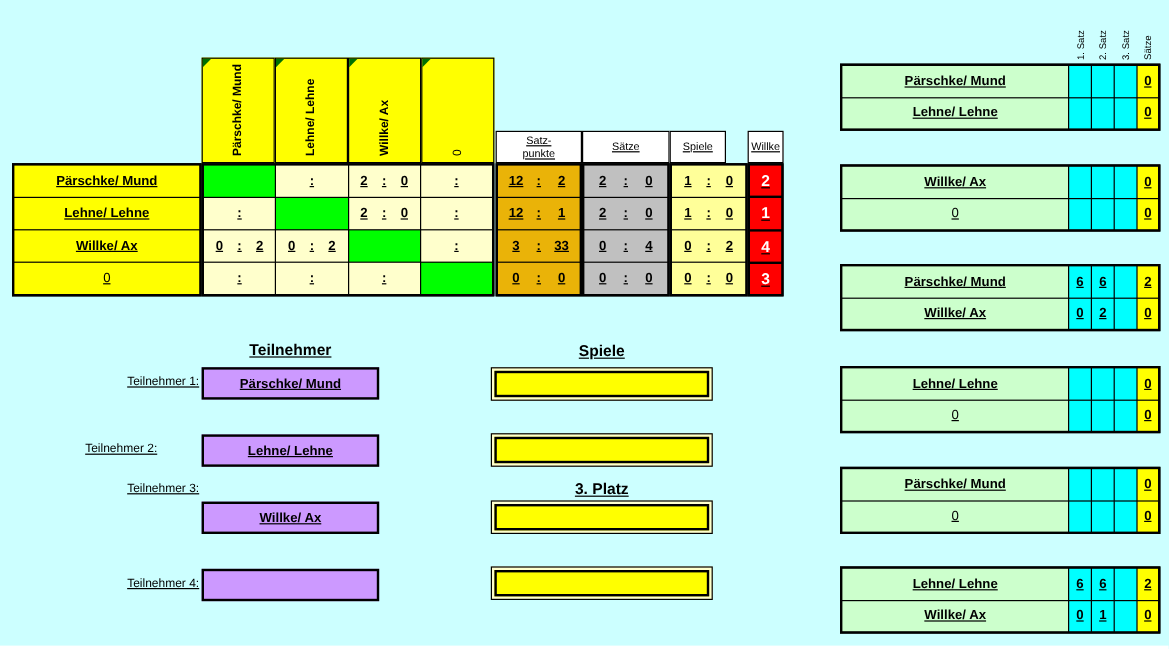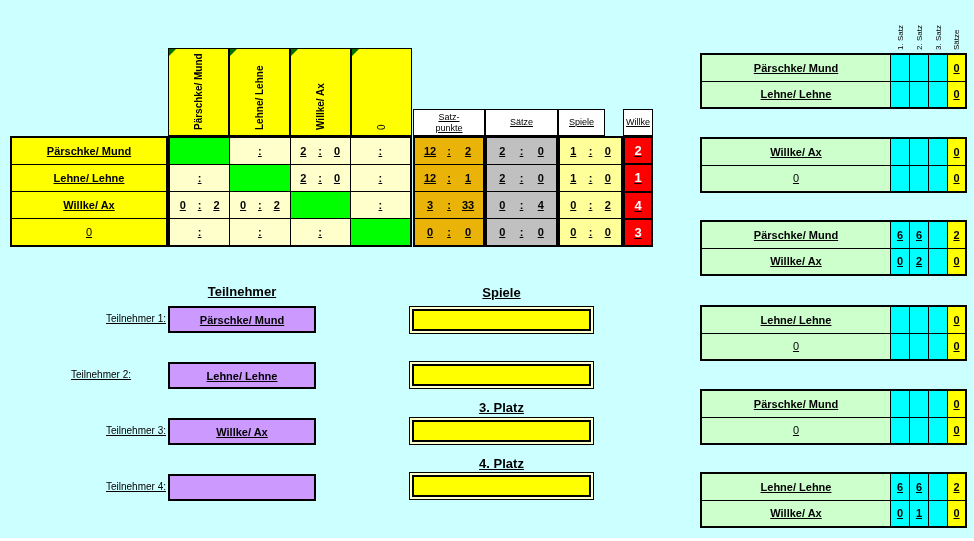--- a/index.html
+++ b/index.html
@@ -226,37 +226,36 @@
     <div class="cell plz">1</div>
     <div class="cell plz">4</div>
     <div class="cell plz">3</div>
   </div>
 
   <div class="abs sectitle" style="left:168px;top:284px;width:148px;text-align:center;">Teilnehmer</div>
   <div class="abs plabel" style="left:36px;top:313px;width:130px;">Teilnehmer 1:</div>
   <div class="abs pbox" style="left:168px;top:306px;width:148px;height:27px;">Pärschke/ Mund</div>
   <div class="abs plabel" style="left:36px;top:369px;width:130px;text-align:center;">Teilnehmer 2:</div>
   <div class="abs pbox" style="left:168px;top:362px;width:148px;height:27px;">Lehne/ Lehne</div>
-  <div class="abs plabel" style="left:36px;top:425px;width:130px;">Teilnehmer 3:</div>
+  <div class="abs plabel" style="left:36px;top:402px;width:130px;">Teilnehmer 3:</div>
   <div class="abs pbox" style="left:168px;top:418px;width:148px;height:27px;">Willke/ Ax</div>
   <div class="abs plabel" style="left:36px;top:481px;width:130px;">Teilnehmer 4:</div>
   <div class="abs pbox" style="left:168px;top:474px;width:148px;height:27px;"></div>
 
   <div class="abs sectitle" style="left:409px;top:285px;width:185px;">Spiele</div>
   <div class="abs wbox" style="left:409px;top:306px;width:185px;height:28px;">
       <div class="wboxin"></div>
     </div>
   <div class="abs wbox" style="left:409px;top:361px;width:185px;height:28px;">
       <div class="wboxin"></div>
     </div>
   <div class="abs sectitle" style="left:409px;top:400px;width:185px;">3. Platz</div>
   <div class="abs wbox" style="left:409px;top:417px;width:185px;height:28px;">
       <div class="wboxin"></div>
     </div>
-  <div class="abs sectitle" style="left:409px;top:456px;width:185px;">4. Platz</div>
   <div class="abs wbox" style="left:409px;top:472px;width:185px;height:28px;">
       <div class="wboxin"></div>
     </div>
 
   <div class="rot setlab" style="left:895px;top:50px;width:36px;">1. Satz</div>
   <div class="rot setlab" style="left:914px;top:50px;width:36px;">2. Satz</div>
   <div class="rot setlab" style="left:933px;top:50px;width:36px;">3. Satz</div>
   <div class="rot setlab" style="left:951px;top:50px;width:36px;">Sätze</div>
 
   <div class="abs mtable" style="left:700px;top:53px;width:267px;height:56px;">

